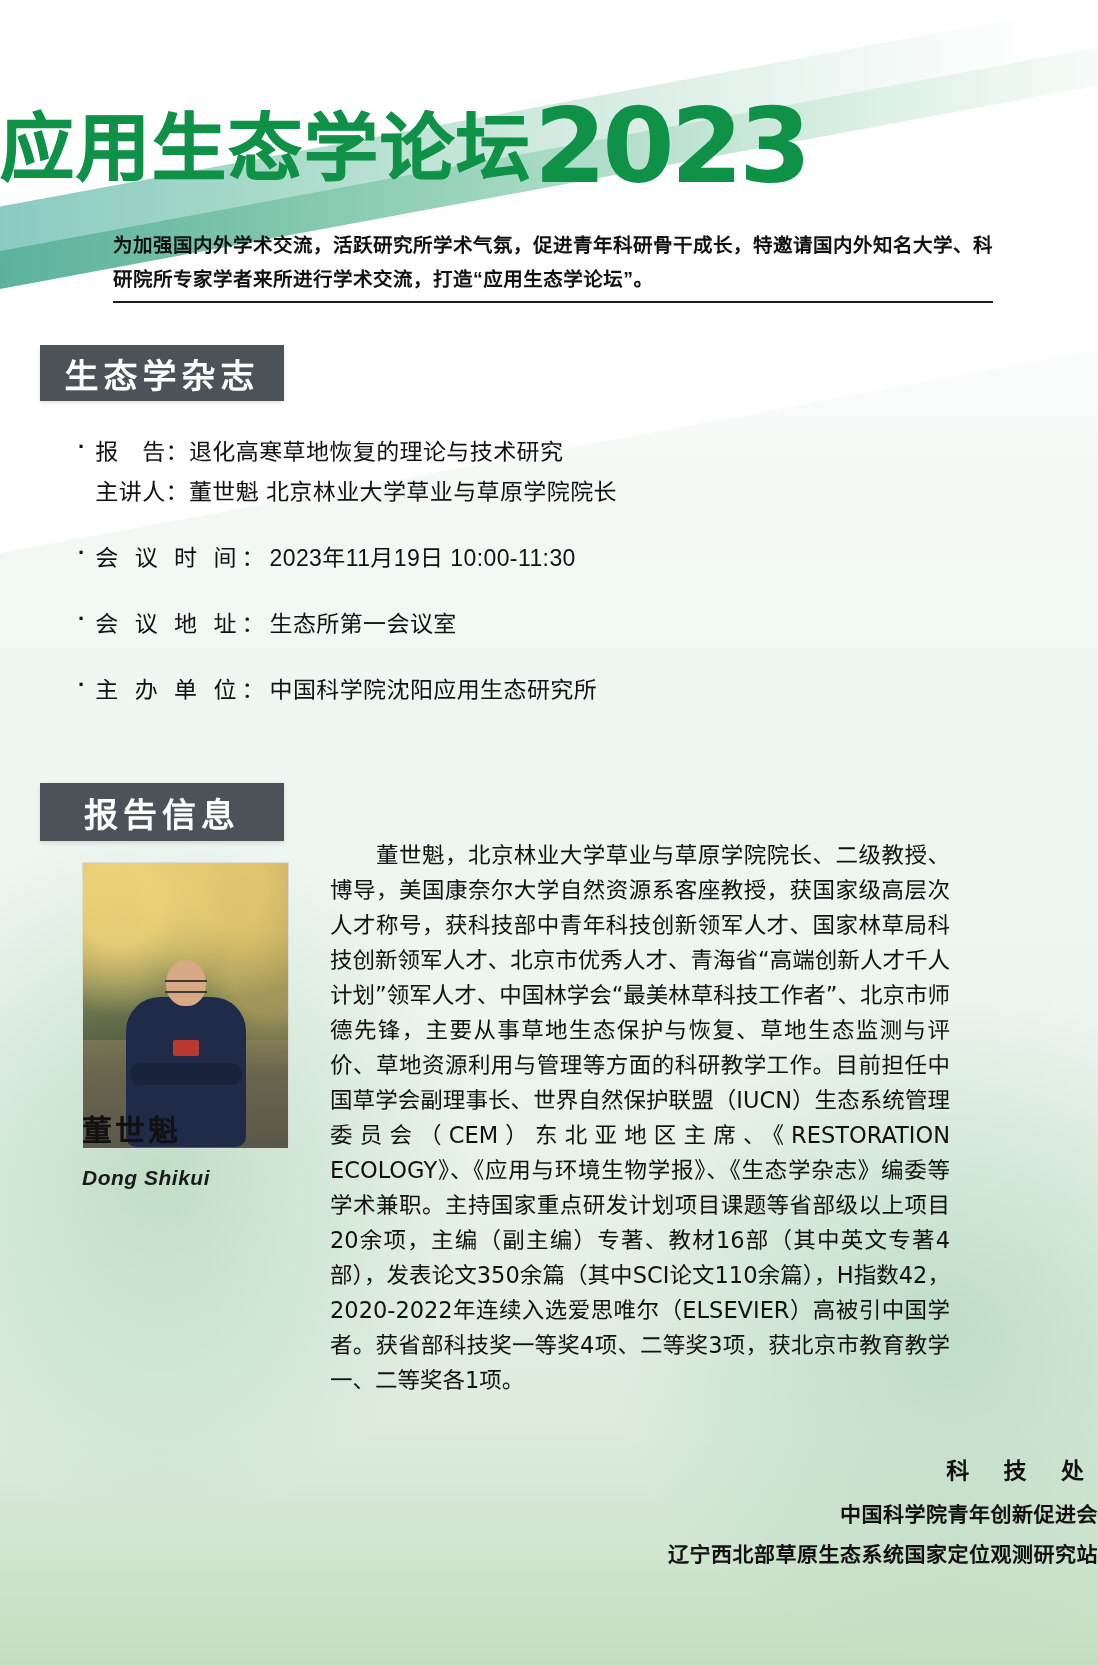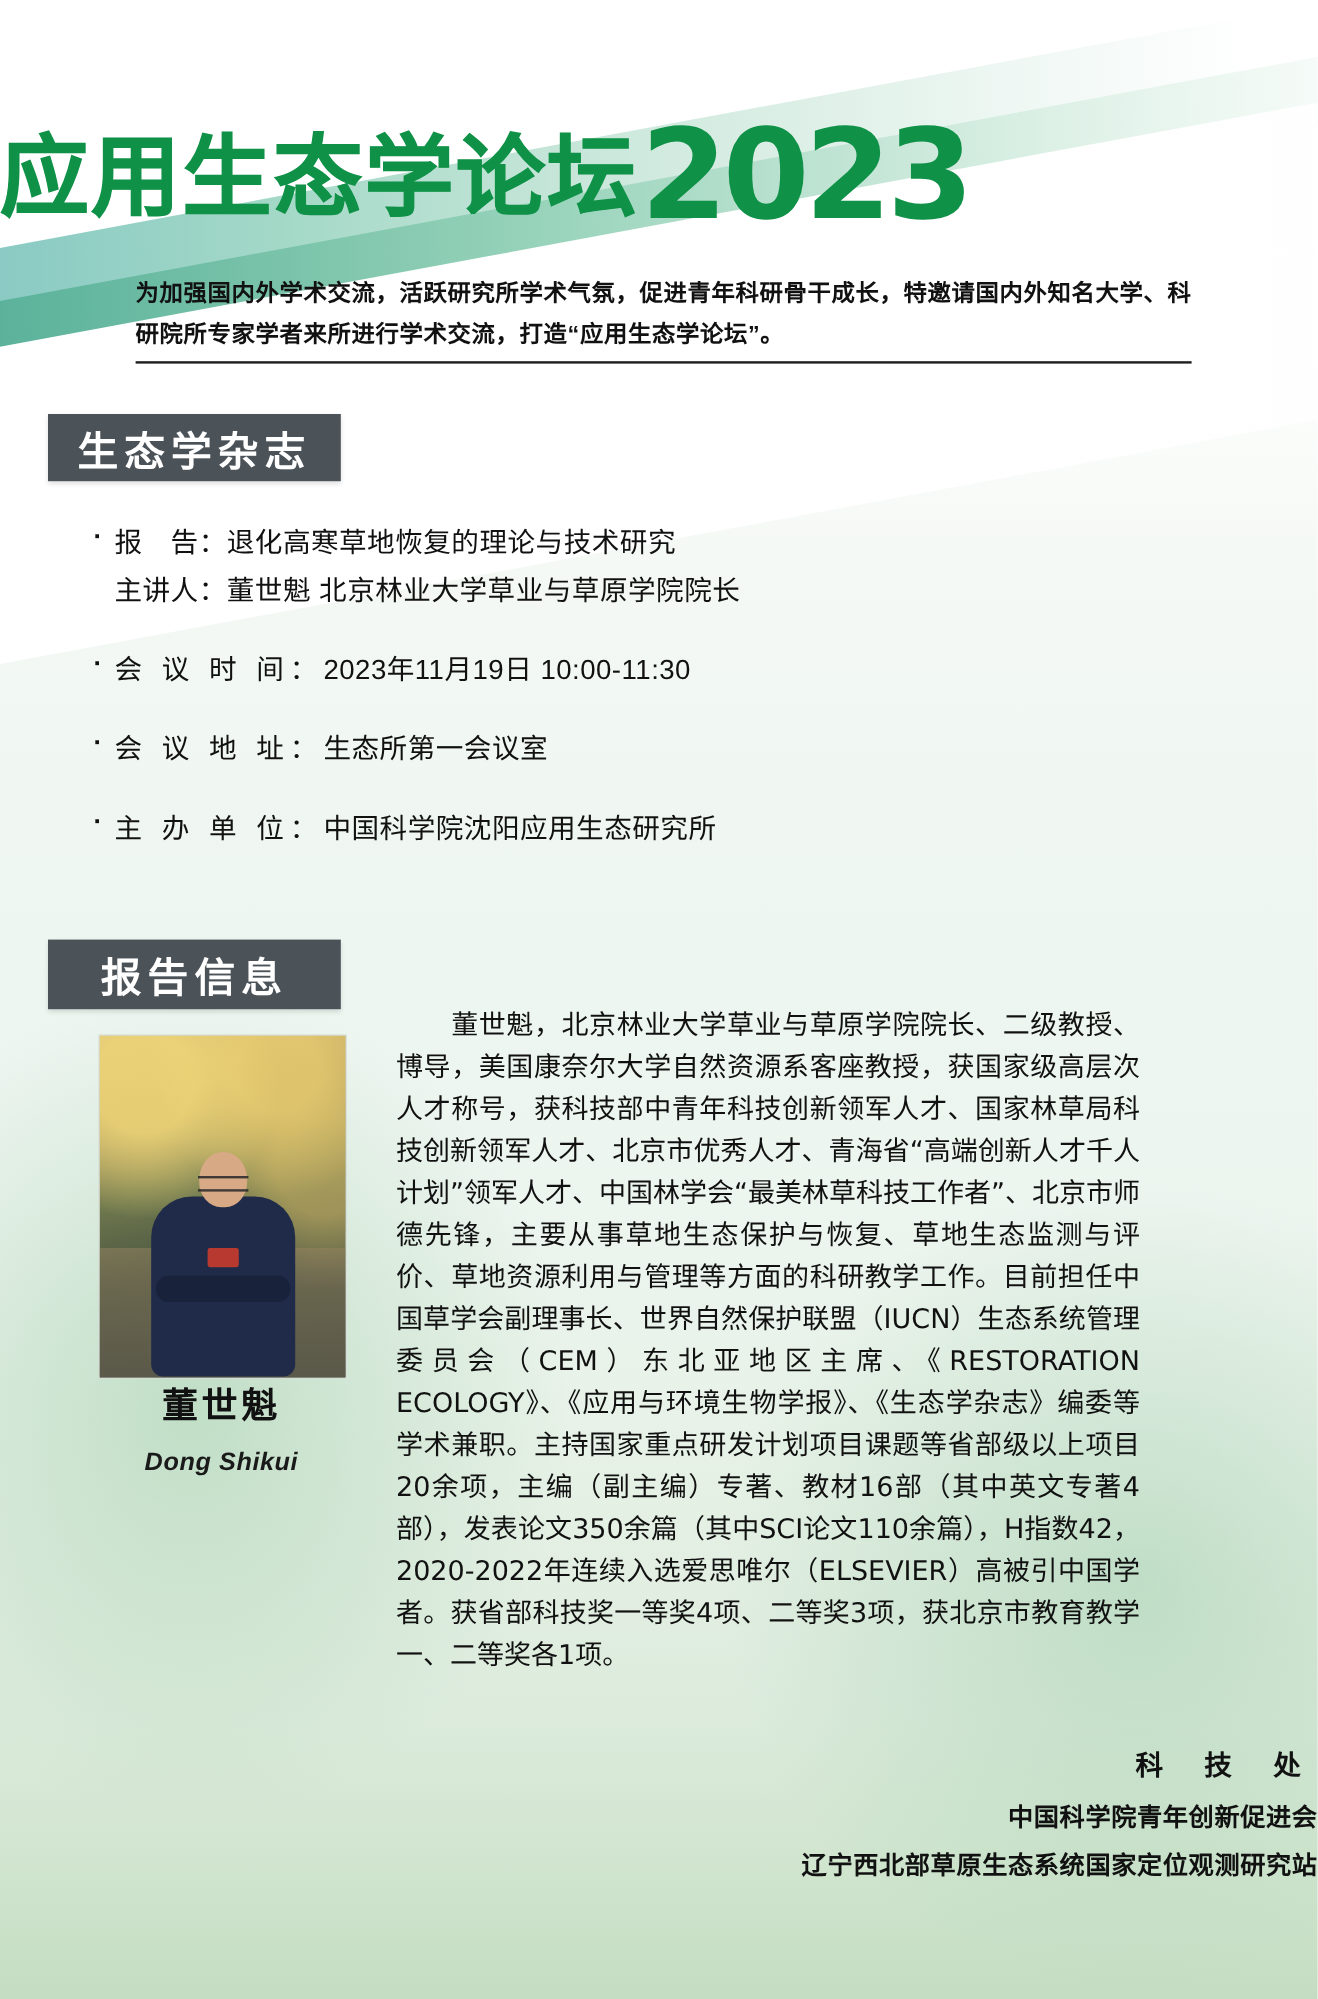--- a/index.html
+++ b/index.html
@@ -265,23 +265,23 @@
     width: 112px;
     height: 22px;
     margin-left: -56px;
     background: #18223b;
     border-radius: 12px;
   }
 
   .expert-name {
     position: absolute;
     left: 82px;
-    top: 1147px;
+    top: 1106px;
     width: 205px;
-    text-align: center;
+    text-align: left;
   }
   .expert-name .cn {
     font-family: "DejaVu Sans", "Liberation Sans", sans-serif;
     font-size: 30px;
     font-weight: 700;
     color: #111;
     letter-spacing: 3px;
   }
   .expert-name .en {
     font-size: 21px;

